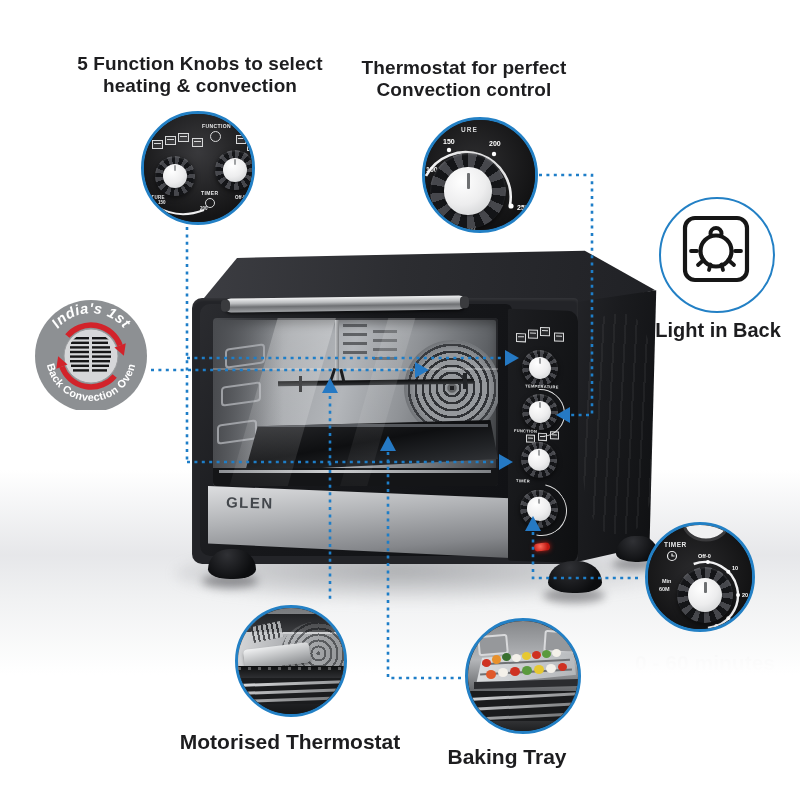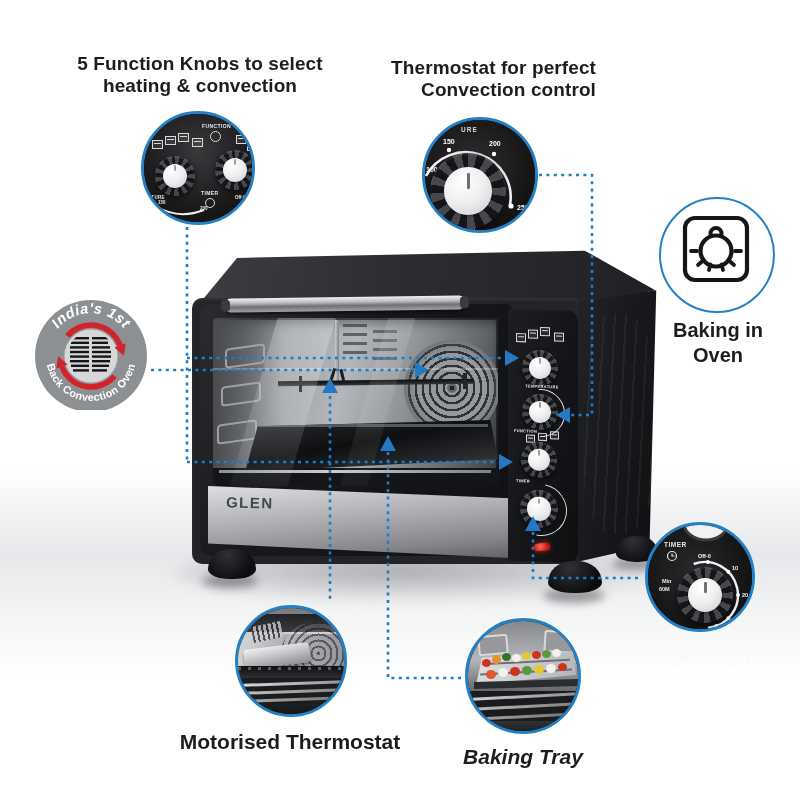--- a/index.html
+++ b/index.html
@@ -228,21 +228,21 @@
     <div class="abs" style="left:61px;top:84px;width:8px;height:8px;border:1px solid #d8d9da;border-radius:50%;"></div>
     <div class="mt" style="left:91px;top:81px;font-size:4.5px;">Off-0</div>
     <div class="mt" style="left:-6px;top:81px;font-size:4.5px;letter-spacing:.3px;">PERATURE</div>
     <svg class="abs" style="left:8px;top:84px;" width="56" height="24" viewBox="0 0 56 24">
       <path d="M4 8 Q 26 22 52 12" stroke="#f0f0f1" stroke-width="2" fill="none"></path>
     </svg>
     <div class="mt" style="left:14px;top:86px;font-size:4.5px;">150</div>
     <div class="mt" style="left:56px;top:92px;font-size:4.5px;">200</div>
   </div>
 
-  <div class="heading" style="left:372px;top:57px;width:224px;text-align:right;">
+  <div class="heading" style="left:352px;top:57px;width:224px;">
     <div>Thermostat for perfect</div>
     <div>Convection control</div>
   </div>
   <div class="inset" style="left:422px;top:117px;width:116px;height:116px;">
     <div class="fill" style="background:radial-gradient(circle at 45% 40%,#2e2e30,#101011 78%);"></div>
     <svg class="abs" style="left:0;top:0;" width="116" height="116" viewBox="0 0 116 116">
       <path d="M1 56 A45 45 0 0 1 85 85" stroke="#f2f2f3" stroke-width="2.6" fill="none"></path>
       <circle cx="24" cy="30" r="2.2" fill="#fff"></circle>
       <circle cx="69" cy="34" r="2.2" fill="#fff"></circle>
       <circle cx="86" cy="86" r="2.6" fill="#fff"></circle>
@@ -264,21 +264,21 @@
       <g stroke="#161616" stroke-width="3.8" stroke-linecap="round">
         <line x1="30" y1="52" x2="36" y2="52"></line>
         <line x1="74" y1="52" x2="80" y2="52"></line>
         <line x1="37" y1="66" x2="41.5" y2="62"></line>
         <line x1="48" y1="71" x2="49.5" y2="65.5"></line>
         <line x1="62" y1="71" x2="60.5" y2="65.5"></line>
         <line x1="73" y1="66" x2="68.5" y2="62"></line>
       </g>
     </svg>
   </div>
-  <div class="caption" style="left:652px;top:318px;width:132px;font-size:20px;">Baking in Oven</div>
+  <div class="caption" style="left:652px;top:318px;width:132px;font-size:20px;">Light in Back</div>
 
   <div class="abs" style="left:35px;top:298px;width:112px;height:112px;z-index:6;">
     <svg width="112" height="112" viewBox="0 0 112 112">
       <defs>
         <path id="arcTop" d="M14.5 46.9 A43 43 0 0 1 97.5 46.9"></path>
         <path id="arcBot" d="M12.5 69.6 A45 45 0 0 0 99.5 69.6"></path>
         <clipPath id="grilleClip">
             <circle cx="56" cy="58" r="24"></circle>
           </clipPath>
       </defs>
@@ -357,21 +357,21 @@
     <div class="abs" style="left:54px;top:45px;width:10px;height:9px;border-radius:50%;background:#5a9a3d;"></div>
     <div class="abs" style="left:66px;top:44px;width:10px;height:9px;border-radius:50%;background:#e6c832;"></div>
     <div class="abs" style="left:78px;top:43px;width:10px;height:9px;border-radius:50%;background:#f4f1ea;"></div>
     <div class="abs" style="left:90px;top:42px;width:9px;height:8px;border-radius:50%;background:#cf3222;"></div>
     <div class="abs" style="left:6px;top:58px;width:104px;height:10px;clip-path:polygon(0 30%,100% 0,100% 70%,0 100%);background:#2b2c2f;"></div>
     <div class="abs" style="left:0;top:70px;width:116px;height:30px;background:#1a1b1d;"></div>
     <div class="abs" style="left:0;top:74px;width:116px;height:2.5px;transform:rotate(-3deg);background:linear-gradient(90deg,#d0d1d3,#8a8c8e);"></div>
     <div class="abs" style="left:0;top:84px;width:116px;height:2.5px;transform:rotate(-3deg);background:linear-gradient(90deg,#bcbdbf,#7a7c7e);"></div>
     <div class="abs" style="left:0;top:94px;width:116px;height:2.5px;transform:rotate(-3deg);background:linear-gradient(90deg,#a8a9ab,#6a6c6e);"></div>
   </div>
-  <div class="caption" style="left:443px;top:744px;width:160px;font-style:italic;">Baking Tray</div>
+  <div class="caption" style="left:427px;top:744px;width:160px;">Baking Tray</div>
 
   <div class="inset" style="left:645px;top:522px;width:110px;height:110px;">
     <div class="fill" style="background:radial-gradient(circle at 45% 45%,#2a2a2c,#101011 80%);"></div>
     <svg class="abs" style="left:0;top:0;" width="110" height="110" viewBox="0 0 110 110">
       <ellipse cx="58" cy="-2" rx="22" ry="17" fill="#f1f1f2" stroke="#3a3a3c" stroke-width="3"></ellipse>
       <path d="M45.7 39 A33 33 0 1 1 59.9 102.9" stroke="#f2f2f3" stroke-width="2.4" fill="none"></path>
       <circle cx="59.9" cy="37.1" r="2" fill="#fff"></circle>
       <circle cx="80.3" cy="46.7" r="2" fill="#fff"></circle>
       <circle cx="90" cy="70" r="2" fill="#fff"></circle>
       <circle cx="80.3" cy="93.3" r="2" fill="#fff"></circle>

